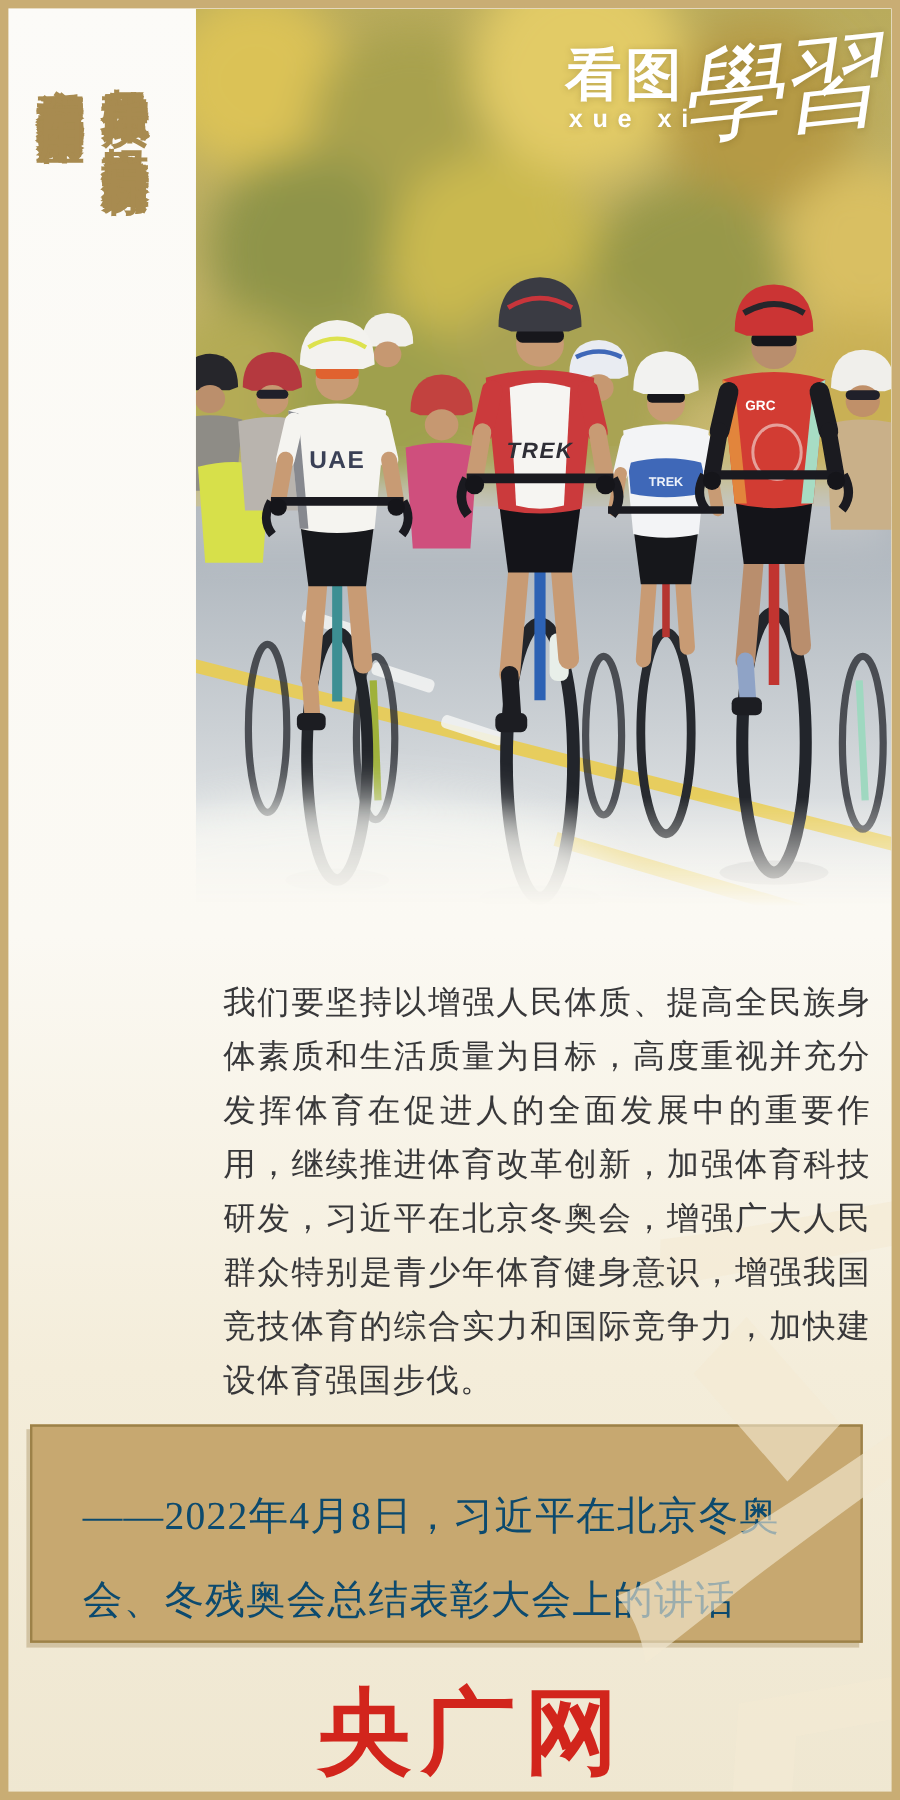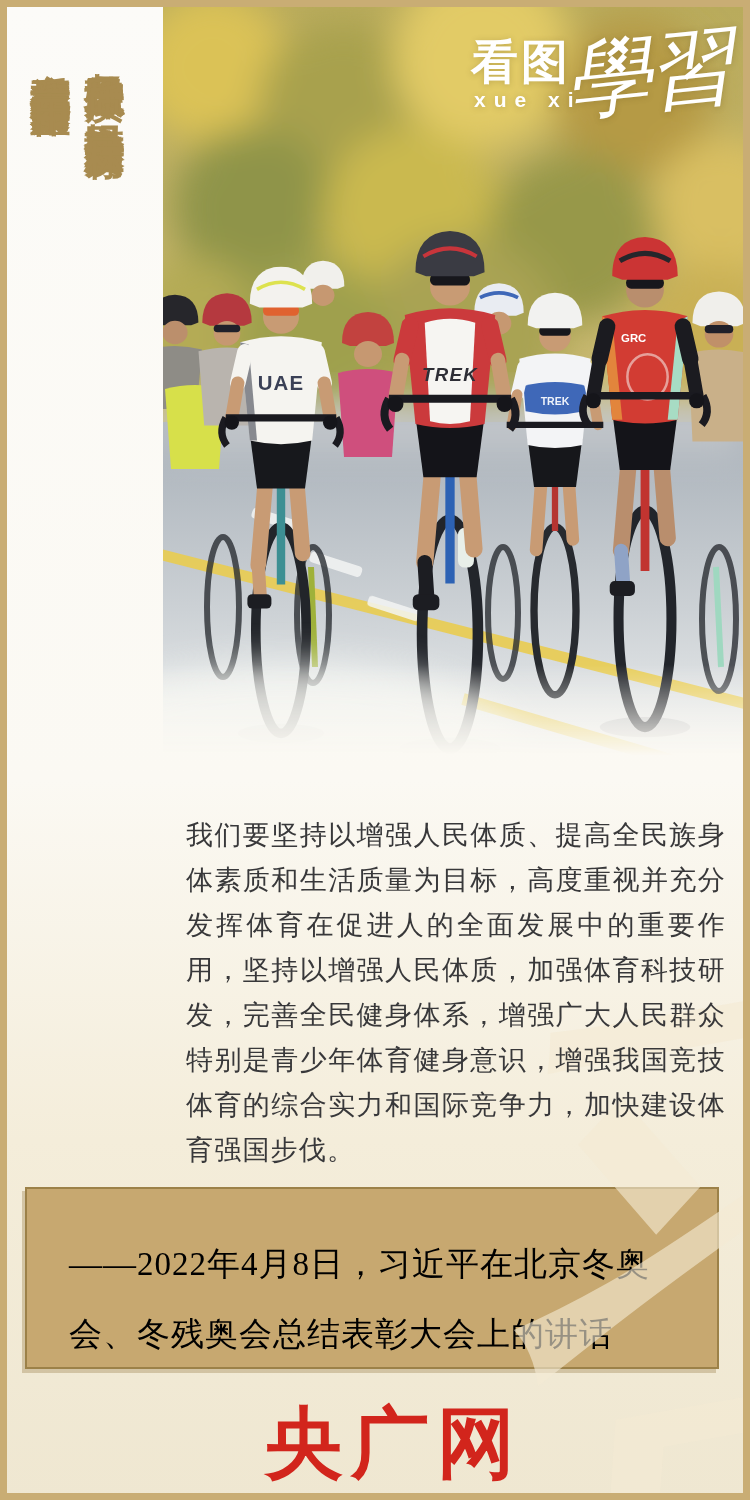--- a/index.html
+++ b/index.html
@@ -42,21 +42,21 @@
     position:absolute;left:186px;top:786px;width:540px;z-index:3;
     font-size:27px;line-height:45px;letter-spacing:1.2px;color:#38383a;text-align:justify;
   }
 
   
   .quote-box{
     position:absolute;left:25px;top:1187px;width:694px;height:182px;z-index:1;
     background:#c7a870;border:2px solid #9c8148;box-sizing:border-box;
     box-shadow:-3px 4px 0 rgba(151,125,72,.35);
   }
-  .quote-attr{color:#000000;font-size:33px;line-height:70px;letter-spacing:1px;
+  .quote-attr{color:#0c4a6e;font-size:33px;line-height:70px;letter-spacing:1px;
               padding:40px 22px 0 42px;}
 
   
   .watermark{
     position:absolute;left:400px;top:950px;z-index:2;pointer-events:none;
     font-size:780px;line-height:1;font-style:italic;
     color:rgba(243,234,212,.62);transform:rotate(-10deg);
   }
 
   
@@ -281,21 +281,21 @@
       <ellipse cx="130" cy="740" rx="230" ry="85" fill="#f4f6f2" opacity="0.75" filter="url(#blur18)"></ellipse>
     </svg>
 
     <div class="brand">
       <div class="brand-kantu">看图</div>
       <div class="brand-pinyin">xue xi</div>
       <div class="brand-script">學習</div>
     </div>
   </div>
 
-  <p class="quote-body">我们要坚持以增强人民体质、提高全民族身体素质和生活质量为目标，高度重视并充分发挥体育在促进人的全面发展中的重要作用，坚持以增强人民体质，加强体育科技研发，完善全民健身体系，增强广大人民群众特别是青少年体育健身意识，增强我国竞技体育的综合实力和国际竞争力，加快建设体育强国步伐。</p>
+  <p class="quote-body">我们要坚持以增强人民体质、提高全民族身体素质和生活质量为目标，高度重视并充分发挥体育在促进人的全面发展中的重要作用，继续推进体育改革创新，加强体育科技研发，习近平在北京冬奥会，增强广大人民群众特别是青少年体育健身意识，增强我国竞技体育的综合实力和国际竞争力，加快建设体育强国步伐。</p>
 
   <div class="watermark">習</div>
 
   <div class="quote-box">
     <div class="quote-attr">——2022年4月8日，习近平在北京冬奥会、冬残奥会总结表彰大会上的讲话</div>
   </div>
 
   <div class="footer-logo">央广网</div>
 
   <div class="frame"></div>

